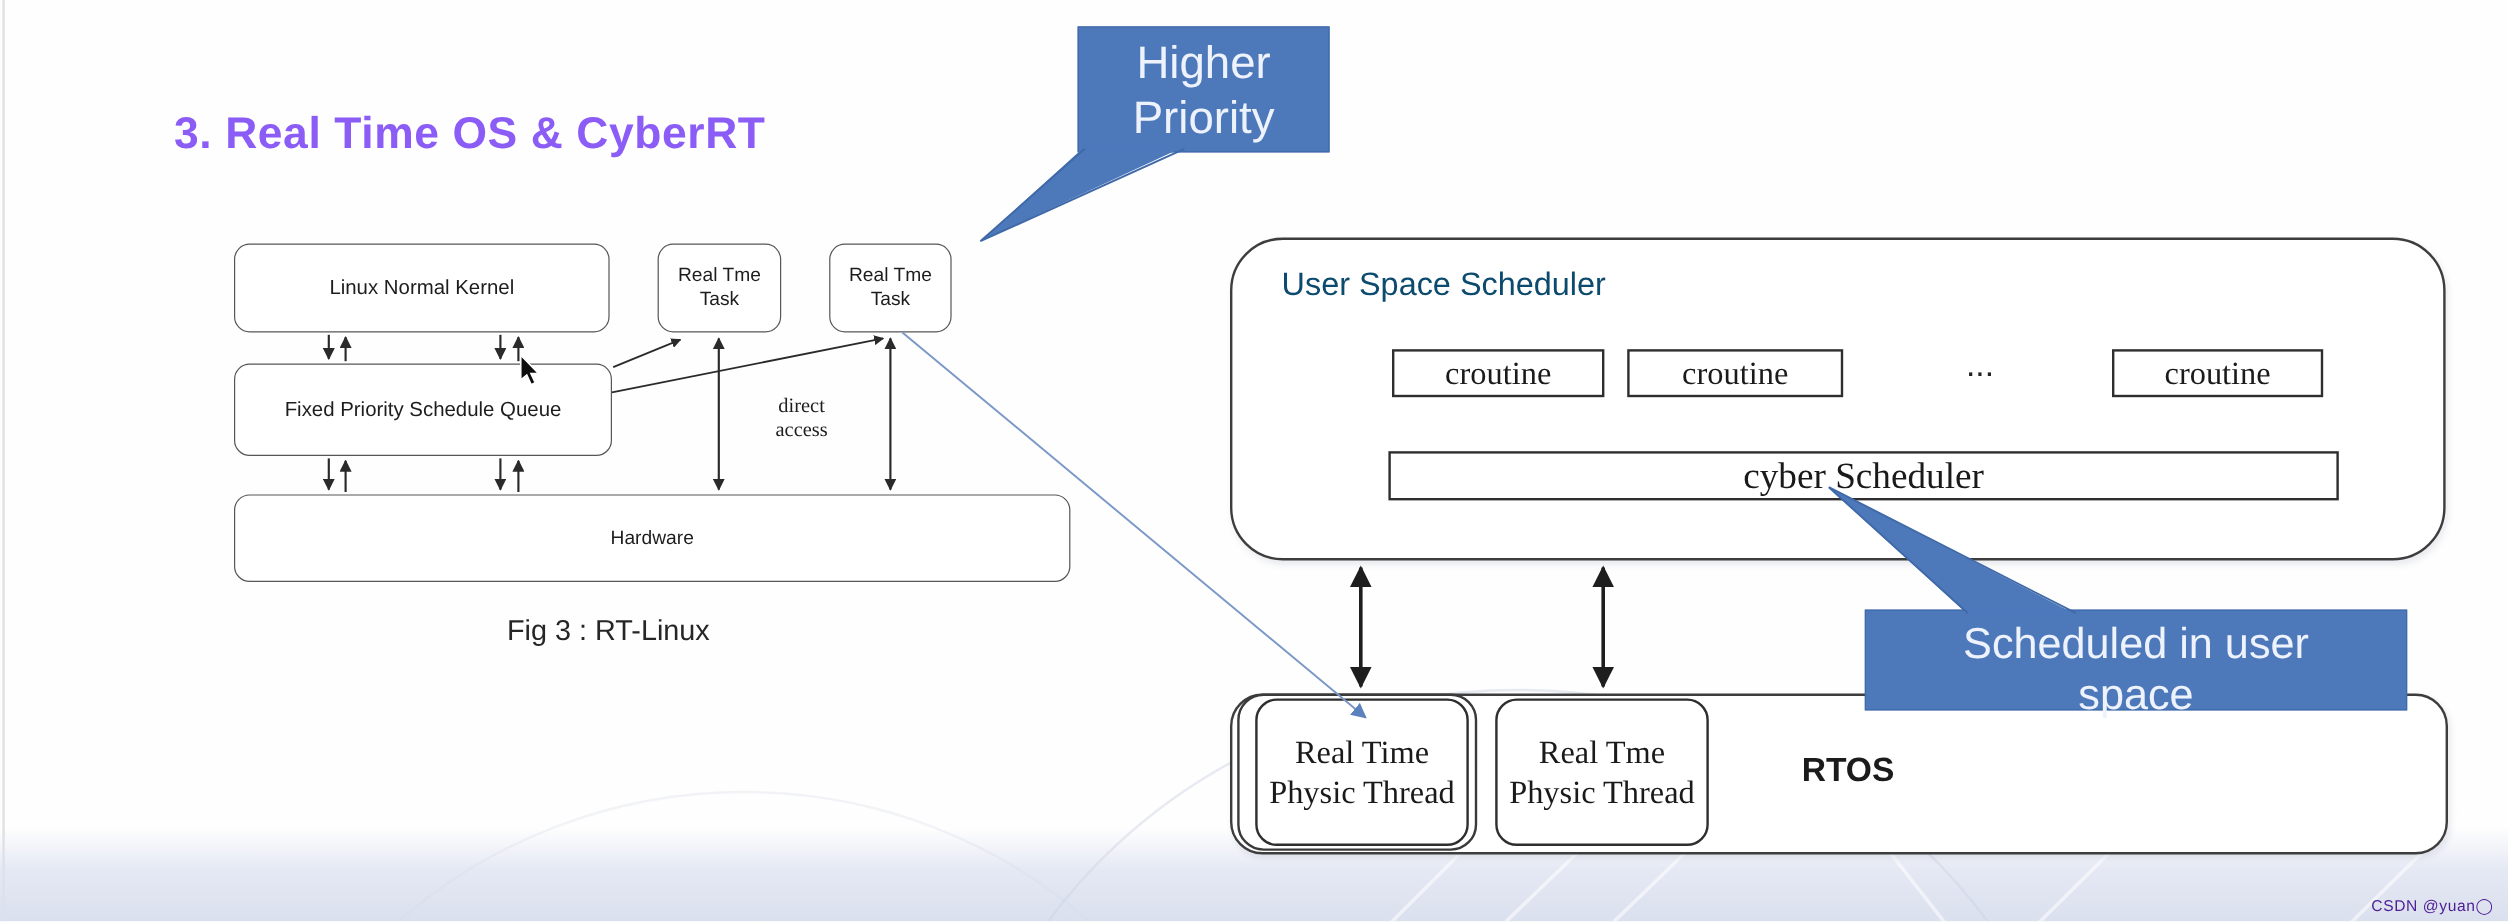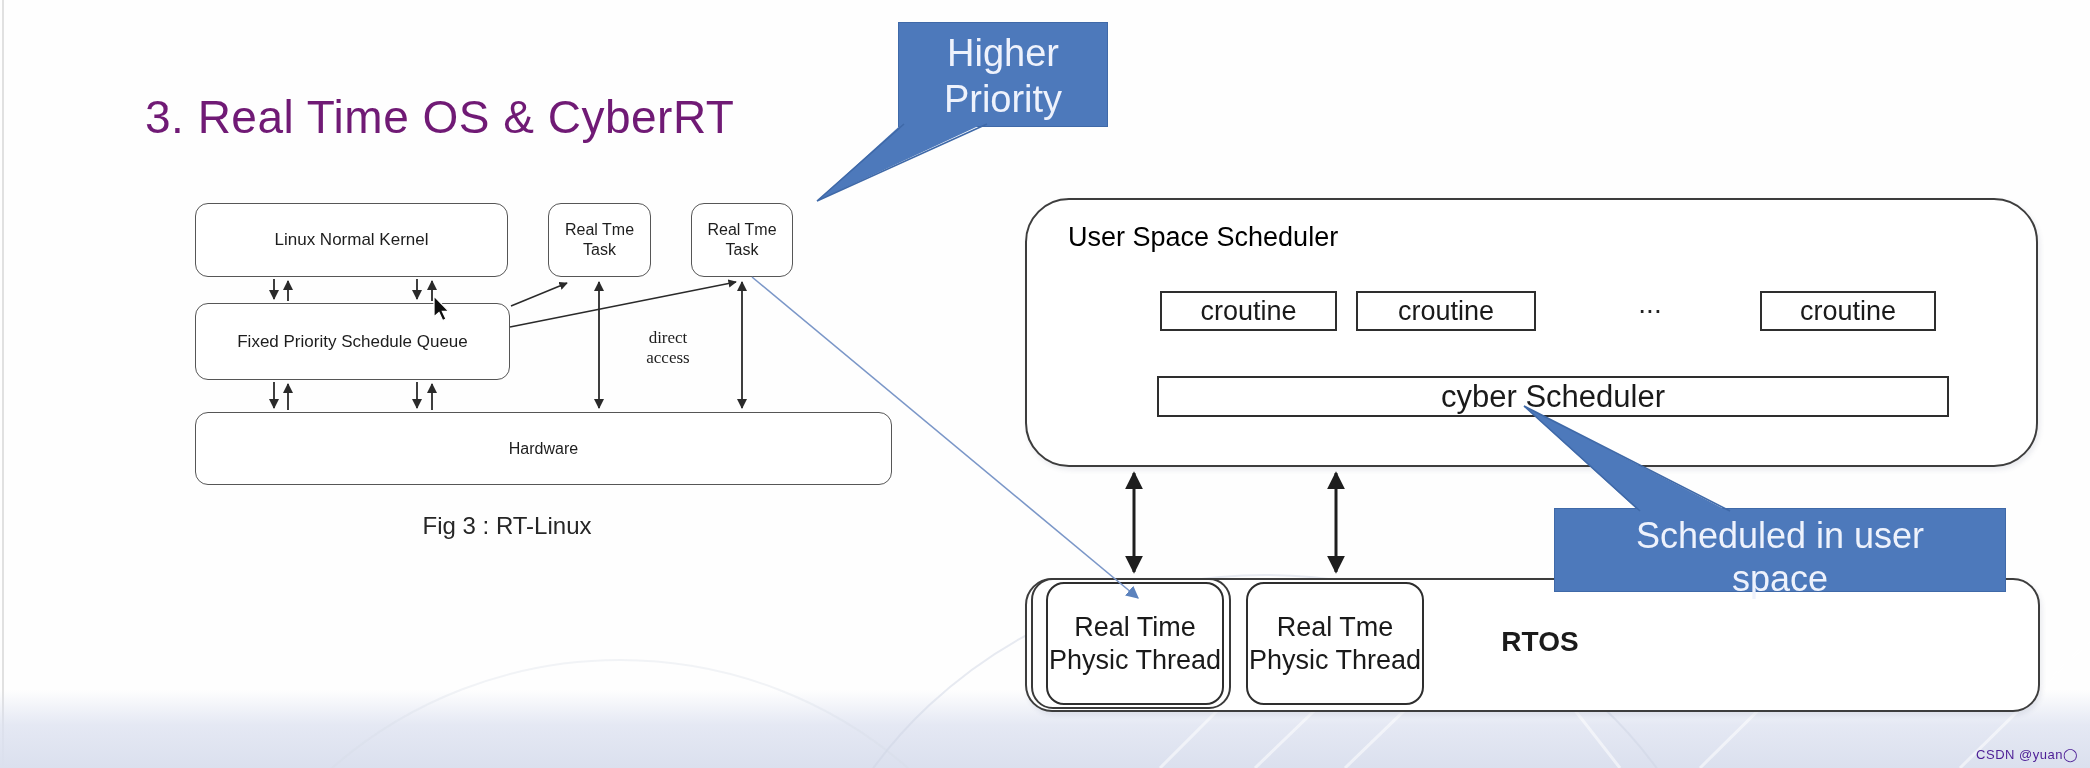--- a/index.html
+++ b/index.html
@@ -9,29 +9,29 @@
     font-family:"Liberation Sans", sans-serif;
     color:#1a1a1a;
   }
   .abs{position:absolute;}
   
   .left-edge{left:2px;top:0;width:2px;height:768px;background:#d9d9d9;opacity:.8;z-index:0;}
   .bottom-band{left:0;top:690px;width:2090px;height:78px;z-index:0;
     background:linear-gradient(to bottom, rgba(223,227,240,0) 0%, rgba(220,225,240,.75) 45%, #dbe0ee 100%);}
   .bg-decor{left:0;top:0;z-index:1;pointer-events:none;}
   
-  .title{left:145px;top:90px;font-size:46px;font-weight:normal;color:#701a75;letter-spacing:.5px;z-index:2;}
+  .title{left:145px;top:90px;font-size:37px;font-weight:bold;color:#8b5cf6;letter-spacing:.5px;z-index:2;}
   
   .dbox{background:#ffffff;border:1.6px solid #565656;border-radius:13px;z-index:2;
         display:flex;align-items:center;justify-content:center;text-align:center;
         color:#1d1d1d;box-sizing:border-box;}
   .container{background:#ffffff;border:2.2px solid #3d3d3d;z-index:2;box-sizing:border-box;
         box-shadow:2px 3px 5px rgba(60,70,110,0.10);}
   .rectbox{background:#ffffff;border:2px solid #2e2e2e;z-index:3;box-sizing:border-box;
-        display:flex;align-items:center;justify-content:center;color:#1a1a1a;}
+        display:flex;align-items:center;justify-content:center;color:#1a1a1a;font-family:Liberation Serif, serif;}
   .caption{z-index:2;color:#262626;text-align:center;}
   
   .callout{z-index:4;background:#4d79bb;border:1px solid #3f69a8;color:#eef2fc;
         text-align:center;box-sizing:border-box;}
   .overlay{left:0;top:0;z-index:5;pointer-events:none;}
   .watermark{right:12px;bottom:6px;font-size:13px;color:#4c1d95;z-index:6;letter-spacing:.5px;}
 </style>
 </head>
 <body>
 
@@ -75,21 +75,21 @@
   </div>
 
   <div class="abs" style="left:613px;top:328px;width:110px;text-align:center;font-size:17px;line-height:20px;color:#1d1d1d;z-index:2;font-family:Liberation Serif, serif;">
     <span>direct</span><br><span>access</span>
   </div>
 
   <div class="abs caption" style="left:337px;top:512px;width:340px;font-size:24px;">Fig 3 : RT-Linux</div>
 
   <div class="abs container" style="left:1025px;top:198px;width:1013px;height:269px;border-radius:44px;"></div>
 
-  <div class="abs" style="left:1068px;top:222px;font-size:27px;color:#000000;z-index:3;">User Space Scheduler</div>
+  <div class="abs" style="left:1068px;top:222px;font-size:27px;color:#0c4a6e;z-index:3;">User Space Scheduler</div>
 
   <div class="abs rectbox" style="left:1160px;top:291px;width:177px;height:40px;font-size:27px;">
     <span>croutine</span>
   </div>
   <div class="abs rectbox" style="left:1356px;top:291px;width:180px;height:40px;font-size:27px;">
     <span>croutine</span>
   </div>
   <div class="abs" style="left:1560px;top:288px;width:180px;text-align:center;font-size:28px;color:#222;z-index:3;">...</div>
   <div class="abs rectbox" style="left:1760px;top:291px;width:176px;height:40px;font-size:27px;">
     <span>croutine</span>

